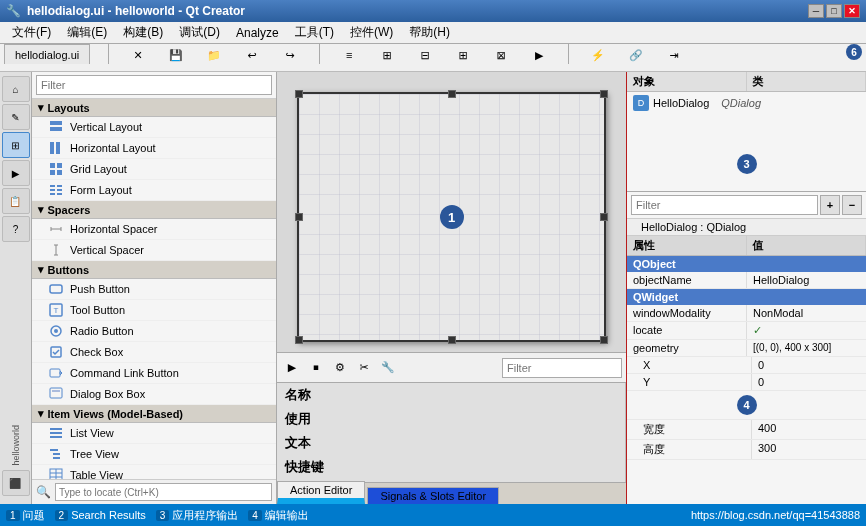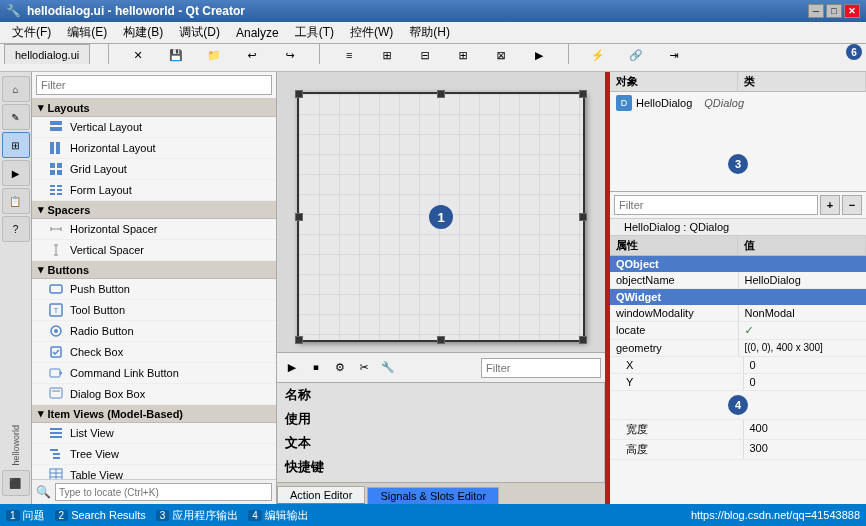--- a/index.html
+++ b/index.html
@@ -263,37 +263,37 @@
 
     .bottom-tabs {
       height: 22px;
       background: #d4d0c8;
       display: flex;
       align-items: flex-end;
       border-top: 1px solid #aaa;
     }
     .bottom-tab {
       padding: 2px 12px;
-      background: #3b82f6;
+      background: #1d4ed8;
       border: 1px solid #aaa;
       border-bottom: none;
       font-size: 11px;
       cursor: pointer;
       margin-right: 2px;
     }
     .bottom-tab.active {
       background: #f0f0f0;
-      border-bottom: 1px solid #0ea5e9;
+      border-bottom: 6px solid #0ea5e9;
     }
 
     
     .right-panel {
-      width: 261px;
+      width: 240px;
       background: #f5f5f5;
-      border-left: 5px solid #b91c1c;
+      border-left: 1px solid #b91c1c;
       display: flex;
       flex-direction: column;
       overflow: hidden;
     }
     .right-top {
       height: 120px;
       border-bottom: 1px solid #aaa;
       display: flex;
       flex-direction: column;
       overflow: hidden;

